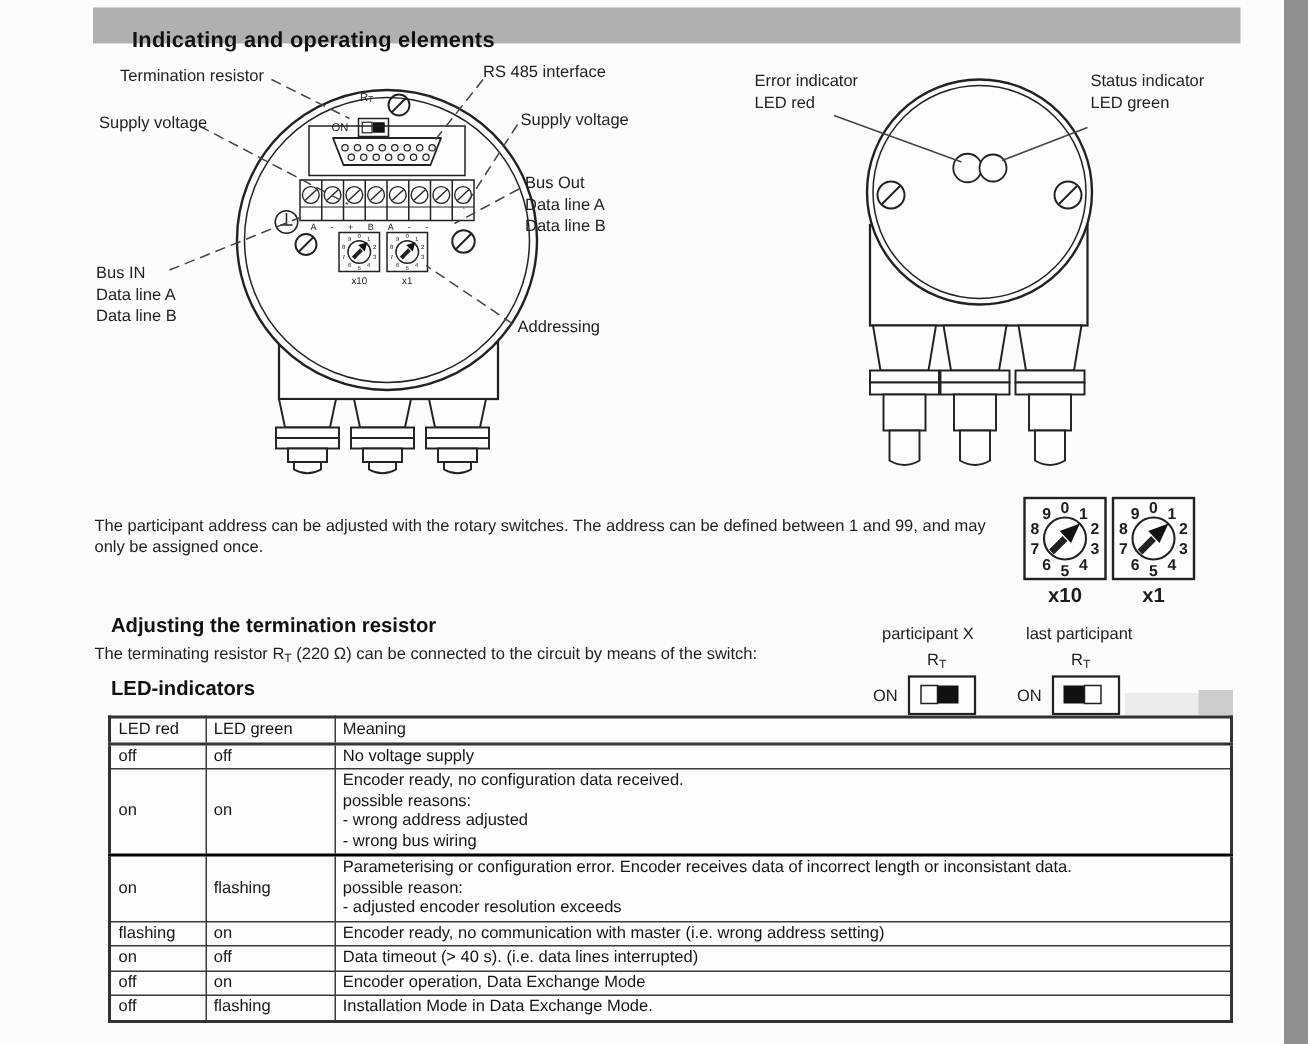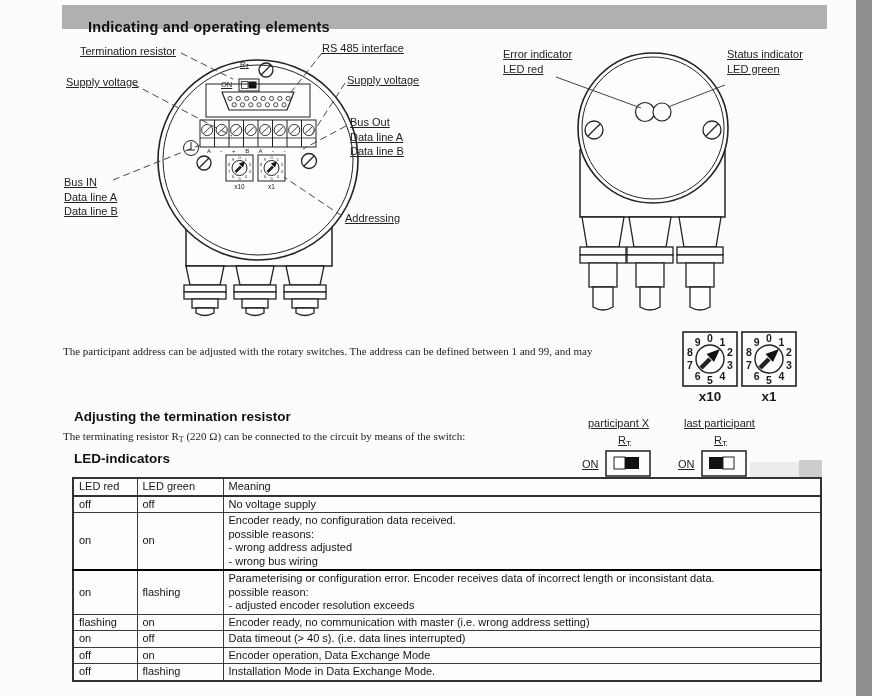--- a/index.html
+++ b/index.html
@@ -3,26 +3,26 @@
 <meta charset="utf-8">
 <style>
   html,body{margin:0;padding:0;background:#e8e8e8;}
   .page{position:relative;width:872px;height:696px;background:#fcfcfc;overflow:hidden;
         font-family:"Liberation Sans",sans-serif;color:#1c1c1c;}
   .edge-strip{position:absolute;right:0;top:0;width:16px;height:696px;background:#8f8f8f;}
   .header-bar{position:absolute;left:62px;top:5px;width:765px;height:24px;background:#b0b0b0;
               display:flex;align-items:center;}
   .header-bar span{font-size:14.5px;font-weight:bold;color:#111;padding-left:26px;letter-spacing:.2px;margin-top:20px;}
   .art{position:absolute;left:0;top:0;}
-  .lbl{position:absolute;font-size:11px;line-height:14.5px;white-space:nowrap;color:#222;text-decoration:underline;}
+  .lbl{position:absolute;font-size:11px;line-height:14.5px;white-space:nowrap;color:#222;}
   .lbl.small{font-size:7.5px;line-height:8px;}
   sub.rt{font-size:8px;vertical-align:-2px;}
   sub.rt-sm{font-size:5.5px;vertical-align:-1px;}
   .h2{position:absolute;font-size:13.5px;font-weight:bold;white-space:nowrap;color:#111;}
-  .bodytext{position:absolute;font-size:11px;line-height:14px;white-space:nowrap;color:#222;font-family:Liberation Serif, serif;}
+  .bodytext{position:absolute;font-size:11px;line-height:14px;white-space:nowrap;color:#222;}
   svg text{fill:#1c1c1c;font-family:"Liberation Sans",sans-serif;}
   .figlabel{font-weight:bold;}
   .artifact{position:absolute;}
   table.led{position:absolute;left:72px;top:477px;width:750px;border-collapse:collapse;
             font-size:11px;line-height:13.5px;color:#151515;table-layout:fixed;
             border:2px solid #333;background:#fdfdfd;}
   table.led th,table.led td{border:1px solid #3a3a3a;padding:1px 5px;text-align:left;
             font-weight:normal;vertical-align:middle;overflow:hidden;}
   table.led thead th{border-bottom:2px solid #333;}
   tr.thick td{border-bottom:2px solid #000000;}
@@ -318,20 +318,21 @@
     <div>Error indicator</div>
     <div>LED red</div>
   </div>
   <div class="lbl" style="left:727px;top:47px">
     <div>Status indicator</div>
     <div>LED green</div>
   </div>
 
   <div class="bodytext" style="left:63px;top:344px">
     <div>The participant address can be adjusted with the rotary switches. The address can be defined between 1 and 99, and may</div>
+    <div>only be assigned once.</div>
   </div>
 
   <div class="h2" style="left:74px;top:409px">Adjusting the termination resistor</div>
   <div class="bodytext" style="left:63px;top:429px"><span>The terminating resistor R</span><sub class="rt">T</sub><span> (220 Ω) can be connected to the circuit by means of the switch:</span></div>
 
   <div class="lbl" style="left:588px;top:416px">participant X</div>
   <div class="lbl" style="left:684px;top:416px">last participant</div>
   <div class="lbl" style="left:618px;top:433px"><span>R</span><sub class="rt">T</sub></div>
   <div class="lbl" style="left:714px;top:433px"><span>R</span><sub class="rt">T</sub></div>
   <div class="lbl" style="left:582px;top:457px">ON</div>

